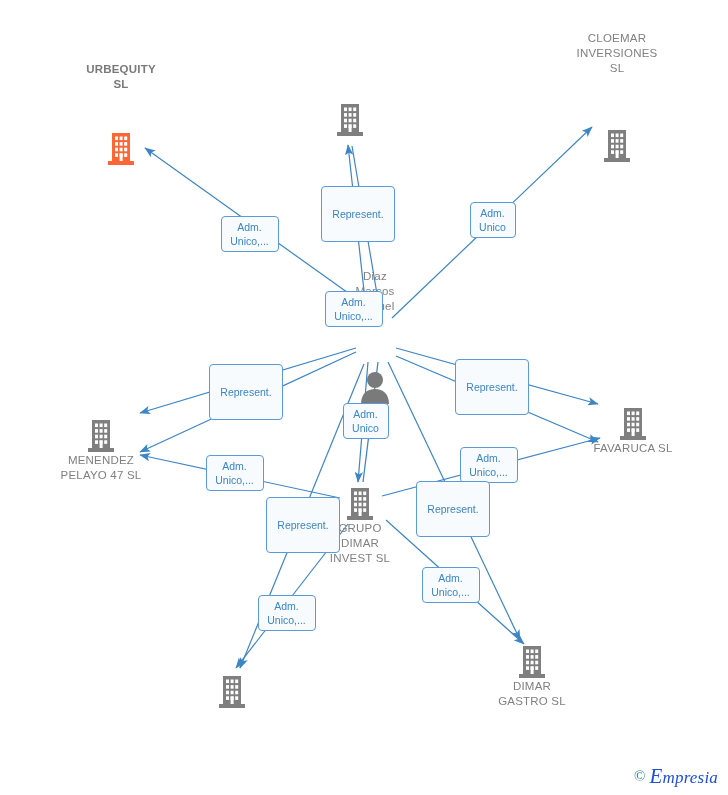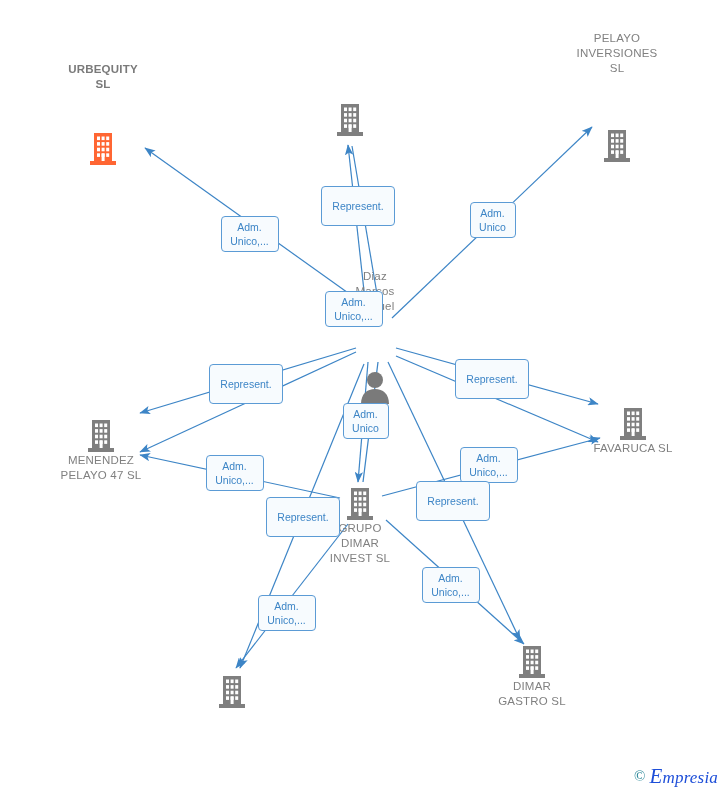--- a/index.html
+++ b/index.html
@@ -55,21 +55,21 @@
     border: 1px solid #5b9bd5;
     border-radius: 4px;
     background: #f7fbfe;
     color: #3d85c6;
     font-size: 10.5px;
     line-height: 14px;
     text-align: center;
     padding: 3px 8px 3px 7px;
     white-space: pre-line;
   }
-  .edge-label.one-line { padding: 12px 8px; }
+  .edge-label.one-line { padding: 20px 8px; }
   #watermark {
     position: absolute;
     right: 10px;
     bottom: 6px;
     display: flex;
     align-items: center;
     gap: 4px;
     -webkit-user-select: none;
     user-select: none;
   }
@@ -112,21 +112,21 @@
         <line x1="364" y1="364" x2="240" y2="668" stroke="#3d85c6" stroke-width="1.2" marker-end="url(#arrowhead)"></line>
         <line x1="388" y1="362" x2="520" y2="640" stroke="#3d85c6" stroke-width="1.2" marker-end="url(#arrowhead)"></line>
         <line x1="340" y1="498" x2="140" y2="455" stroke="#3d85c6" stroke-width="1.2" marker-end="url(#arrowhead)"></line>
         <line x1="382" y1="496" x2="600" y2="438" stroke="#3d85c6" stroke-width="1.2" marker-end="url(#arrowhead)"></line>
         <line x1="348" y1="524" x2="236" y2="668" stroke="#3d85c6" stroke-width="1.2" marker-end="url(#arrowhead)"></line>
         <line x1="386" y1="520" x2="524" y2="644" stroke="#3d85c6" stroke-width="1.2" marker-end="url(#arrowhead)"></line>
       </g>
   </svg>
 
   <div id="nodes-group">
-      <div class="node" style="left: 103px; top: 62px;">
+      <div class="node" style="left: 121px; top: 62px;">
         <div class="node-label bold">URBEQUITY
 SL</div>
         <div style="height: 40px;"></div>
         <span class="node-icon">
           <svg width="30" height="34" viewBox="0 0 30 34">
             <g fill="#ff6633">
               <path d="M6 1 h18 v28 h-18 z"></path>
               <rect x="2" y="29" width="26" height="4"></rect>
               <rect x="9" y="4.5" width="3" height="3.6" fill="#ffffff"></rect>
               <rect x="13.6" y="4.5" width="3" height="3.6" fill="#ffffff"></rect>
@@ -163,21 +163,21 @@
               <rect x="18.2" y="15.7" width="3" height="3.6" fill="#ffffff"></rect>
               <rect x="9" y="21.299999999999997" width="3" height="3.6" fill="#ffffff"></rect>
               <rect x="13.6" y="21.299999999999997" width="3" height="3.6" fill="#ffffff"></rect>
               <rect x="18.2" y="21.299999999999997" width="3" height="3.6" fill="#ffffff"></rect>
               <rect x="13.6" y="21.5" width="3" height="7.5" fill="#ffffff"></rect>
             </g>
           </svg>
         </span>
       </div>
       <div class="node" style="left: 617px; top: 31px;">
-        <div class="node-label">PELAYO
+        <div class="node-label">CLOEMAR
 INVERSIONES
 SL</div>
         <div style="height: 53px;"></div>
         <span class="node-icon">
           <svg width="30" height="34" viewBox="0 0 30 34">
             <g fill="#7f7f7f">
               <path d="M6 1 h18 v28 h-18 z"></path>
               <rect x="2" y="29" width="26" height="4"></rect>
               <rect x="9" y="4.5" width="3" height="3.6" fill="#ffffff"></rect>
               <rect x="13.6" y="4.5" width="3" height="3.6" fill="#ffffff"></rect>

